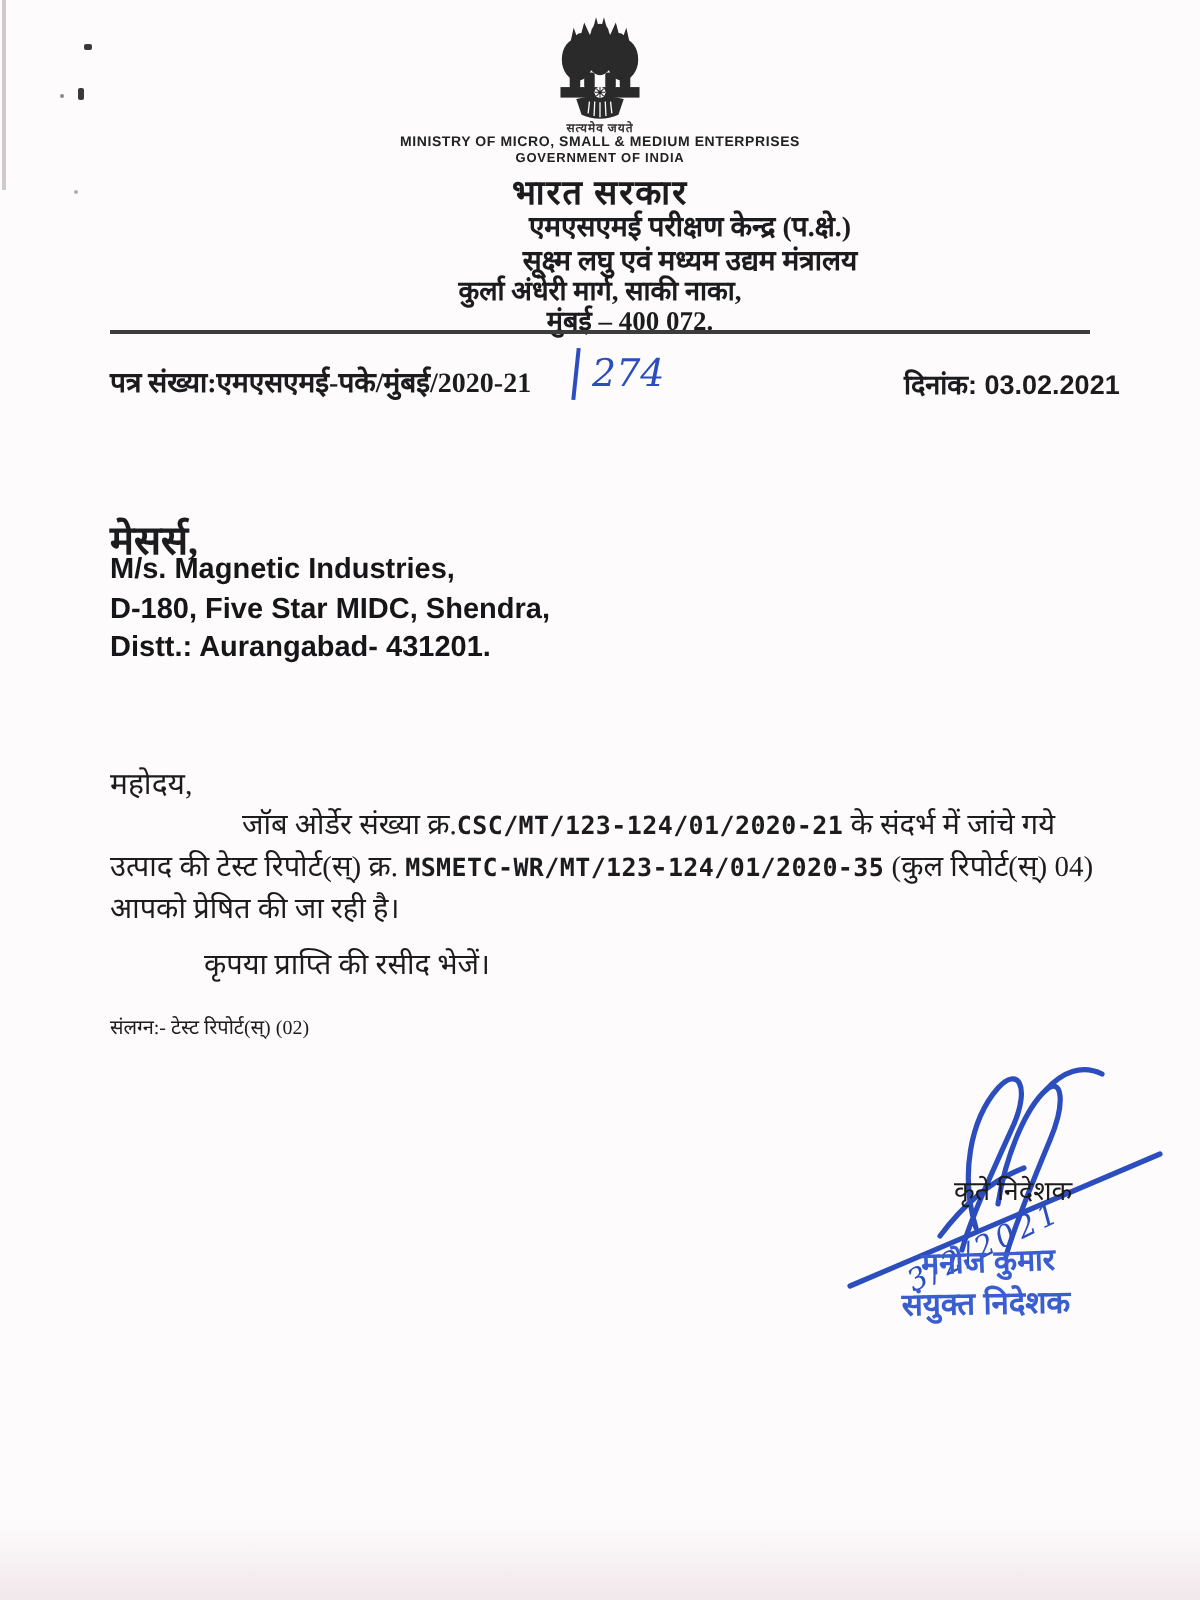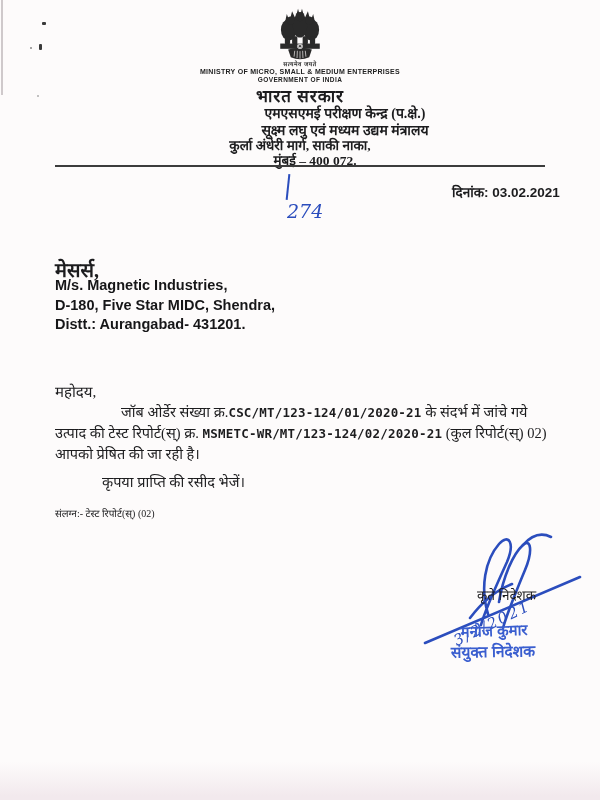--- a/index.html
+++ b/index.html
@@ -14,21 +14,21 @@
   .motto{font-size:6px;letter-spacing:.5px;color:#333;font-weight:bold;}
   .min-en1{font-size:7px;font-weight:bold;font-family:"Liberation Sans",sans-serif;letter-spacing:.3px;color:#222;}
   .min-en2{font-size:6.5px;font-weight:bold;font-family:"Liberation Sans",sans-serif;letter-spacing:.4px;color:#222;}
   .govt-hi{font-size:17px;font-weight:bold;letter-spacing:1px;}
   .hdr-hi{font-size:14px;font-weight:bold;margin-left:45px;}
   .hdr-hi2{font-size:13.5px;font-weight:bold;}
   .divider{left:55px;top:165px;width:490px;height:2px;background:#3c3c3c;}
   
   .ref-no{left:55px;top:181px;font-size:14px;font-weight:bold;}
   .hand-no{left:287px;top:174px;color:#2b4dbd;font-size:19px;font-style:italic;
-           font-family:"DejaVu Serif",serif;display:flex;align-items:flex-start;flex-direction:column;}
+           font-family:"DejaVu Serif",serif;display:flex;align-items:center;}
   .hand-bar{display:inline-block;width:2px;height:26px;background:#2b4dbd;
             transform:rotate(6deg);margin-right:7px;}
   .ref-date{left:452px;top:183px;font-size:13.5px;font-weight:bold;font-family:"Liberation Sans",sans-serif;}
   
   .messrs{left:55px;top:256px;font-size:20px;font-weight:bold;}
   .rec{font-family:"Liberation Sans",sans-serif;font-weight:bold;font-size:14.5px;color:#161618;}
   
   .saluta{left:55px;top:381px;font-size:15px;}
   .bodyline{left:55px;width:510px;font-size:14.5px;}
   .code{font-family:"DejaVu Sans Mono","Liberation Mono",monospace;font-weight:bold;font-size:12.5px;letter-spacing:.2px;}
@@ -77,38 +77,39 @@
   <div class="abs ctr motto" style="top:60px;">सत्यमेव जयते</div>
   <div class="abs ctr min-en1" style="top:68px;">MINISTRY OF MICRO, SMALL &amp; MEDIUM ENTERPRISES</div>
   <div class="abs ctr min-en2" style="top:76px;">GOVERNMENT OF INDIA</div>
   <div class="abs ctr govt-hi" style="top:84px;">भारत सरकार</div>
   <div class="abs ctr hdr-hi" style="top:103px;">एमएसएमई परीक्षण केन्द्र (प.क्षे.)</div>
   <div class="abs ctr hdr-hi2" style="top:136px;">कुर्ला अंधेरी मार्ग, साकी नाका,</div>
   <div class="abs ctr hdr-hi" style="top:120px;">सूक्ष्म लघु एवं मध्यम उद्यम मंत्रालय</div>
   <div class="abs ctr hdr-hi2" style="top:151px;padding-left:15px;">मुंबई – 400 072.</div>
   <div class="abs divider"></div>
 
+  <div class="abs ref-no">पत्र संख्या:एमएसएमई-पके/मुंबई/2020-21</div>
   <div class="abs hand-no">
     <span class="hand-bar"></span>
     <span>274</span>
   </div>
   <div class="abs ref-date">दिनांक: 03.02.2021</div>
 
   <div class="abs messrs">मेसर्स,</div>
   <div class="abs rec" style="left:55px;top:277px;">M/s.  Magnetic Industries,</div>
   <div class="abs rec" style="left:55px;top:297px;">D-180, Five Star MIDC, Shendra,</div>
   <div class="abs rec" style="left:55px;top:316px;">Distt.: Aurangabad- 431201.</div>
 
   <div class="abs saluta">महोदय,</div>
 
   <div class="abs bodyline" style="top:401px;padding-left:66px;">
     <span>जॉब ओर्डेर संख्या क्र.</span><span class="code">CSC/MT/123-124/01/2020-21</span><span> के संदर्भ में  जांचे गये</span>
   </div>
   <div class="abs bodyline" style="top:422px;">
-    <span>उत्पाद की टेस्ट रिपोर्ट(स्) क्र. </span><span class="code">MSMETC-WR/MT/123-124/02/2020-21</span><span> (कुल रिपोर्ट(स्) 02)</span>
+    <span>उत्पाद की टेस्ट रिपोर्ट(स्) क्र. </span><span class="code">MSMETC-WR/MT/123-124/01/2020-35</span><span> (कुल रिपोर्ट(स्) 04)</span>
   </div>
   <div class="abs bodyline" style="top:443px;">आपको प्रेषित की जा रही है।</div>
 
   <div class="abs request">कृपया प्राप्ति की रसीद भेजें।</div>
   <div class="abs enclosure">संलग्न:- टेस्ट रिपोर्ट(स्) (02)</div>
 
   <svg class="abs" style="left:410px;top:530px;" width="185" height="130" viewBox="0 0 185 130">
     <g fill="none" stroke="#2b4dbd" stroke-width="2.6" stroke-linecap="round">
       <path d="M78,84 C70,58 75,30 89,14 C99,3 105,13 97,32 C87,54 75,80 71,95"></path>
       <path d="M89,72 C93,47 103,24 113,15 C121,8 123,21 115,40 C105,64 97,84 93,98"></path>

